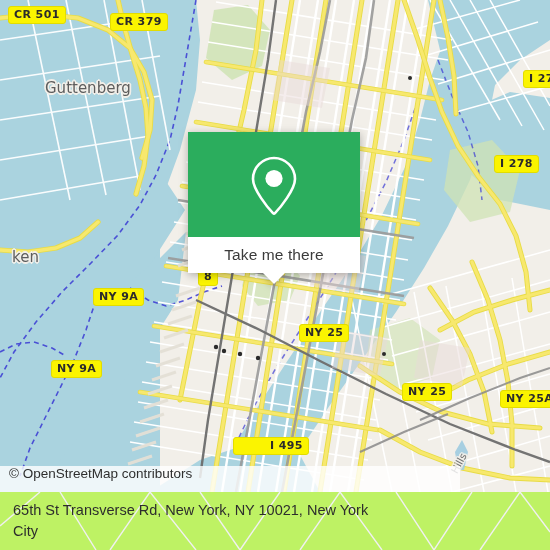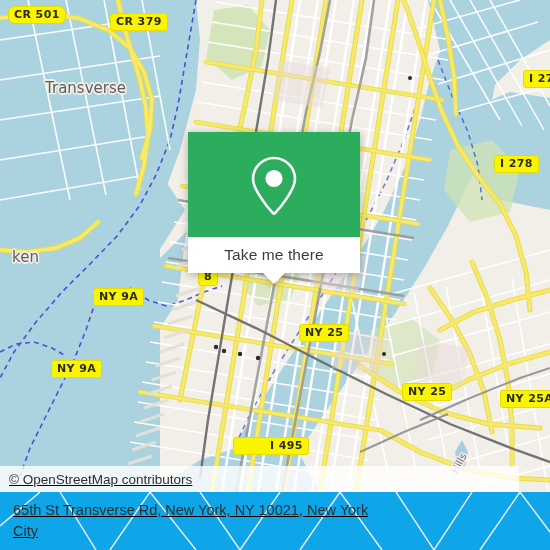--- a/index.html
+++ b/index.html
@@ -109,45 +109,42 @@
     border-left: 11px solid transparent;
     border-right: 11px solid transparent;
     border-top: 11px solid #ffffff;
   }
 
   
   #attribution {
     position: absolute;
     left: 0;
     top: 466px;
-    width: 519px;
+    width: 460px;
     height: 26px;
     background: rgba(255,255,255,0.80);
     display: flex;
-    align-items: center;
     z-index: 30;
-    text-decoration: underline;
   }
   #attribution-text {
     color: #2f2f2f;
     font-size: 13.5px;
     padding-left: 9px;
     font-family: "Liberation Sans", sans-serif;
   }
 
   
   #footer {
     position: absolute;
     left: 0;
     top: 492px;
     width: 550px;
     height: 58px;
-    background: #0ea5e9;
+    background: #bef264;
     overflow: hidden;
-    text-decoration: underline;
   }
   #footer-watermark {
     position: absolute;
     left: 0; top: 0;
     width: 550px; height: 58px;
     opacity: 1;
   }
   #footer-inner {
     position: relative;
     height: 58px;
@@ -418,33 +415,33 @@
           <circle cx="216" cy="347" r="2.2"></circle>
           <circle cx="224" cy="351" r="2.2"></circle>
           <circle cx="240" cy="354" r="2.2"></circle>
           <circle cx="258" cy="358" r="2.2"></circle>
           <circle cx="384" cy="354" r="2"></circle>
           <circle cx="410" cy="78" r="2"></circle>
         </g>
       </g>
     </svg>
 
-    <div class="shield" style="left:8px;  top:6px;border-radius:7px;">CR 501</div>
+    <div class="shield" style="left:8px;  top:6px;">CR 501</div>
     <div class="shield" style="left:110px;top:13px;">CR 379</div>
     <div class="shield" style="left:523px;top:70px;">I 278</div>
     <div class="shield" style="left:494px;top:155px;">I 278</div>
     <div class="shield" style="left:93px; top:288px;">NY 9A</div>
     <div class="shield" style="left:198px;top:268px;">8</div>
     <div class="shield" style="left:51px; top:360px;">NY 9A</div>
     <div class="shield" style="left:299px;top:324px;">NY 25</div>
     <div class="shield" style="left:402px;top:383px;">NY 25</div>
     <div class="shield" style="left:500px;top:390px;">NY 25A</div>
     <div class="shield" style="left:233px;top:437px;padding-left:36px;">I 495</div>
 
-    <div class="place-label" style="left:45px; top:79px;">Transverse</div>
+    <div class="place-label" style="left:45px; top:79px;">Guttenberg</div>
     <div class="place-label" style="left:12px;  top:248px;">ken</div>
     <div class="place-label small" style="left:449px; top:470px; transform:rotate(-62deg); transform-origin:left top;">Hills</div>
 
     <div id="callout">
       <div id="callout-head">
         <svg width="54" height="62" viewBox="0 0 54 62">
           <path d="M27 4 C15.4 4 6 13.4 6 25 C6 35.6 21 54 26 59.2 C26.6 59.8 27.4 59.8 28 59.2 C33 54 48 35.6 48 25 C48 13.4 38.6 4 27 4 Z" fill="none" stroke="#ffffff" stroke-width="2.6"></path>
           <circle cx="27" cy="24.5" r="8.6" fill="#ffffff"></circle>
         </svg>
       </div>

